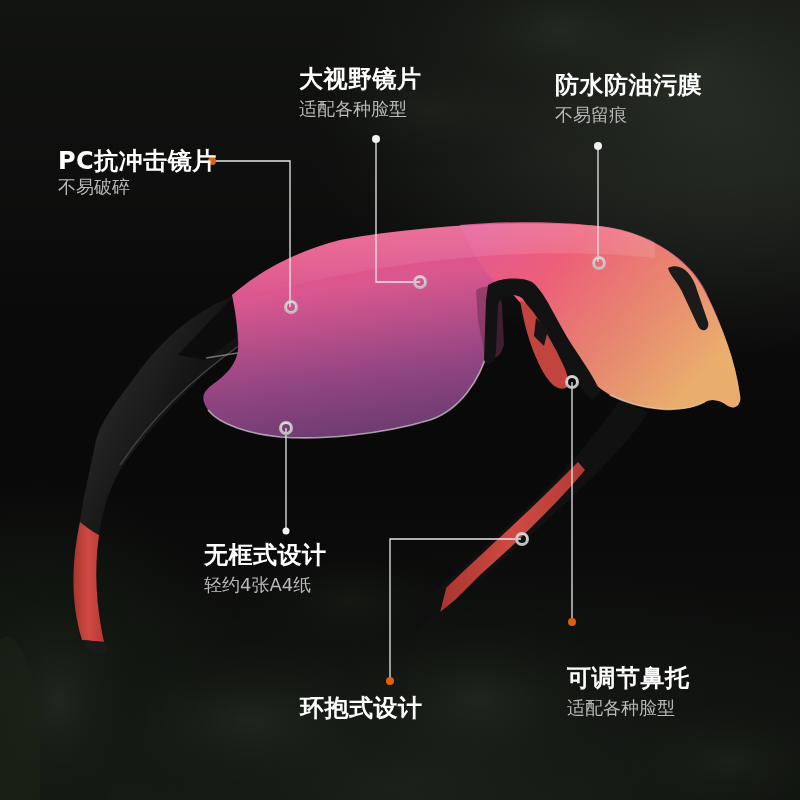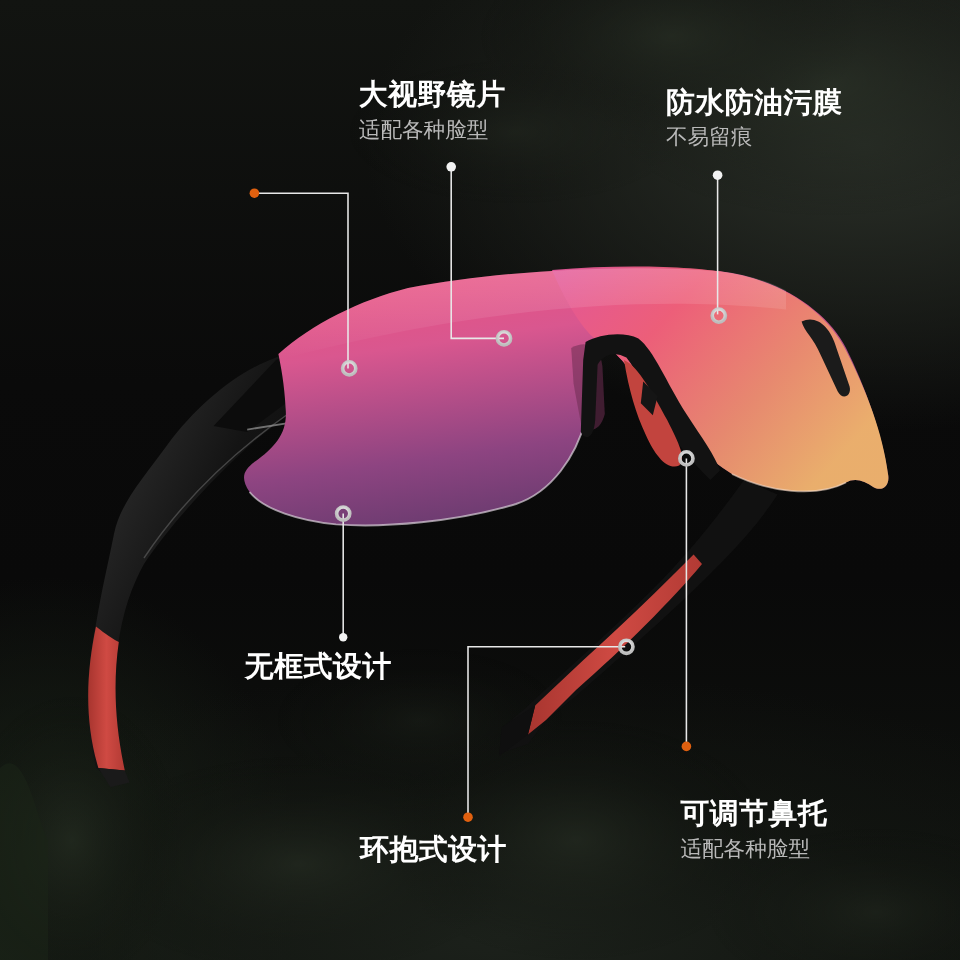--- a/index.html
+++ b/index.html
@@ -166,34 +166,37 @@
       <circle cx="212" cy="161" r="4" fill="#e0600f"></circle>
       <circle cx="376" cy="139" r="4" fill="#f2f2f2"></circle>
       <circle cx="598" cy="146" r="4" fill="#f2f2f2"></circle>
       <circle cx="286" cy="531" r="3.5" fill="#f2f2f2"></circle>
       <circle cx="572" cy="622" r="4" fill="#e0600f"></circle>
       <circle cx="390" cy="681" r="4" fill="#e0600f"></circle>
     </g>
   </svg>
 
   <div class="callout" style="left:58px; top:148px;">
+    <span class="title">PC抗冲击镜片</span>
+    <span class="subtitle" style="margin-top:0;">不易破碎</span>
   </div>
 
   <div class="callout" style="left:299px; top:66px;">
     <span class="title">大视野镜片</span>
     <span class="subtitle">适配各种脸型</span>
   </div>
 
   <div class="callout" style="left:555px; top:72px;">
     <span class="title">防水防油污膜</span>
     <span class="subtitle">不易留痕</span>
   </div>
 
   <div class="callout" style="left:204px; top:542px;">
     <span class="title">无框式设计</span>
+    <span class="subtitle">轻约4张A4纸</span>
   </div>
 
   <div class="callout" style="left:555px; top:665px;margin-left:12px;">
     <span class="title">可调节鼻托</span>
     <span class="subtitle">适配各种脸型</span>
   </div>
 
   <div class="callout" style="left:300px; top:695px;">
     <span class="title">环抱式设计</span>
   </div>

